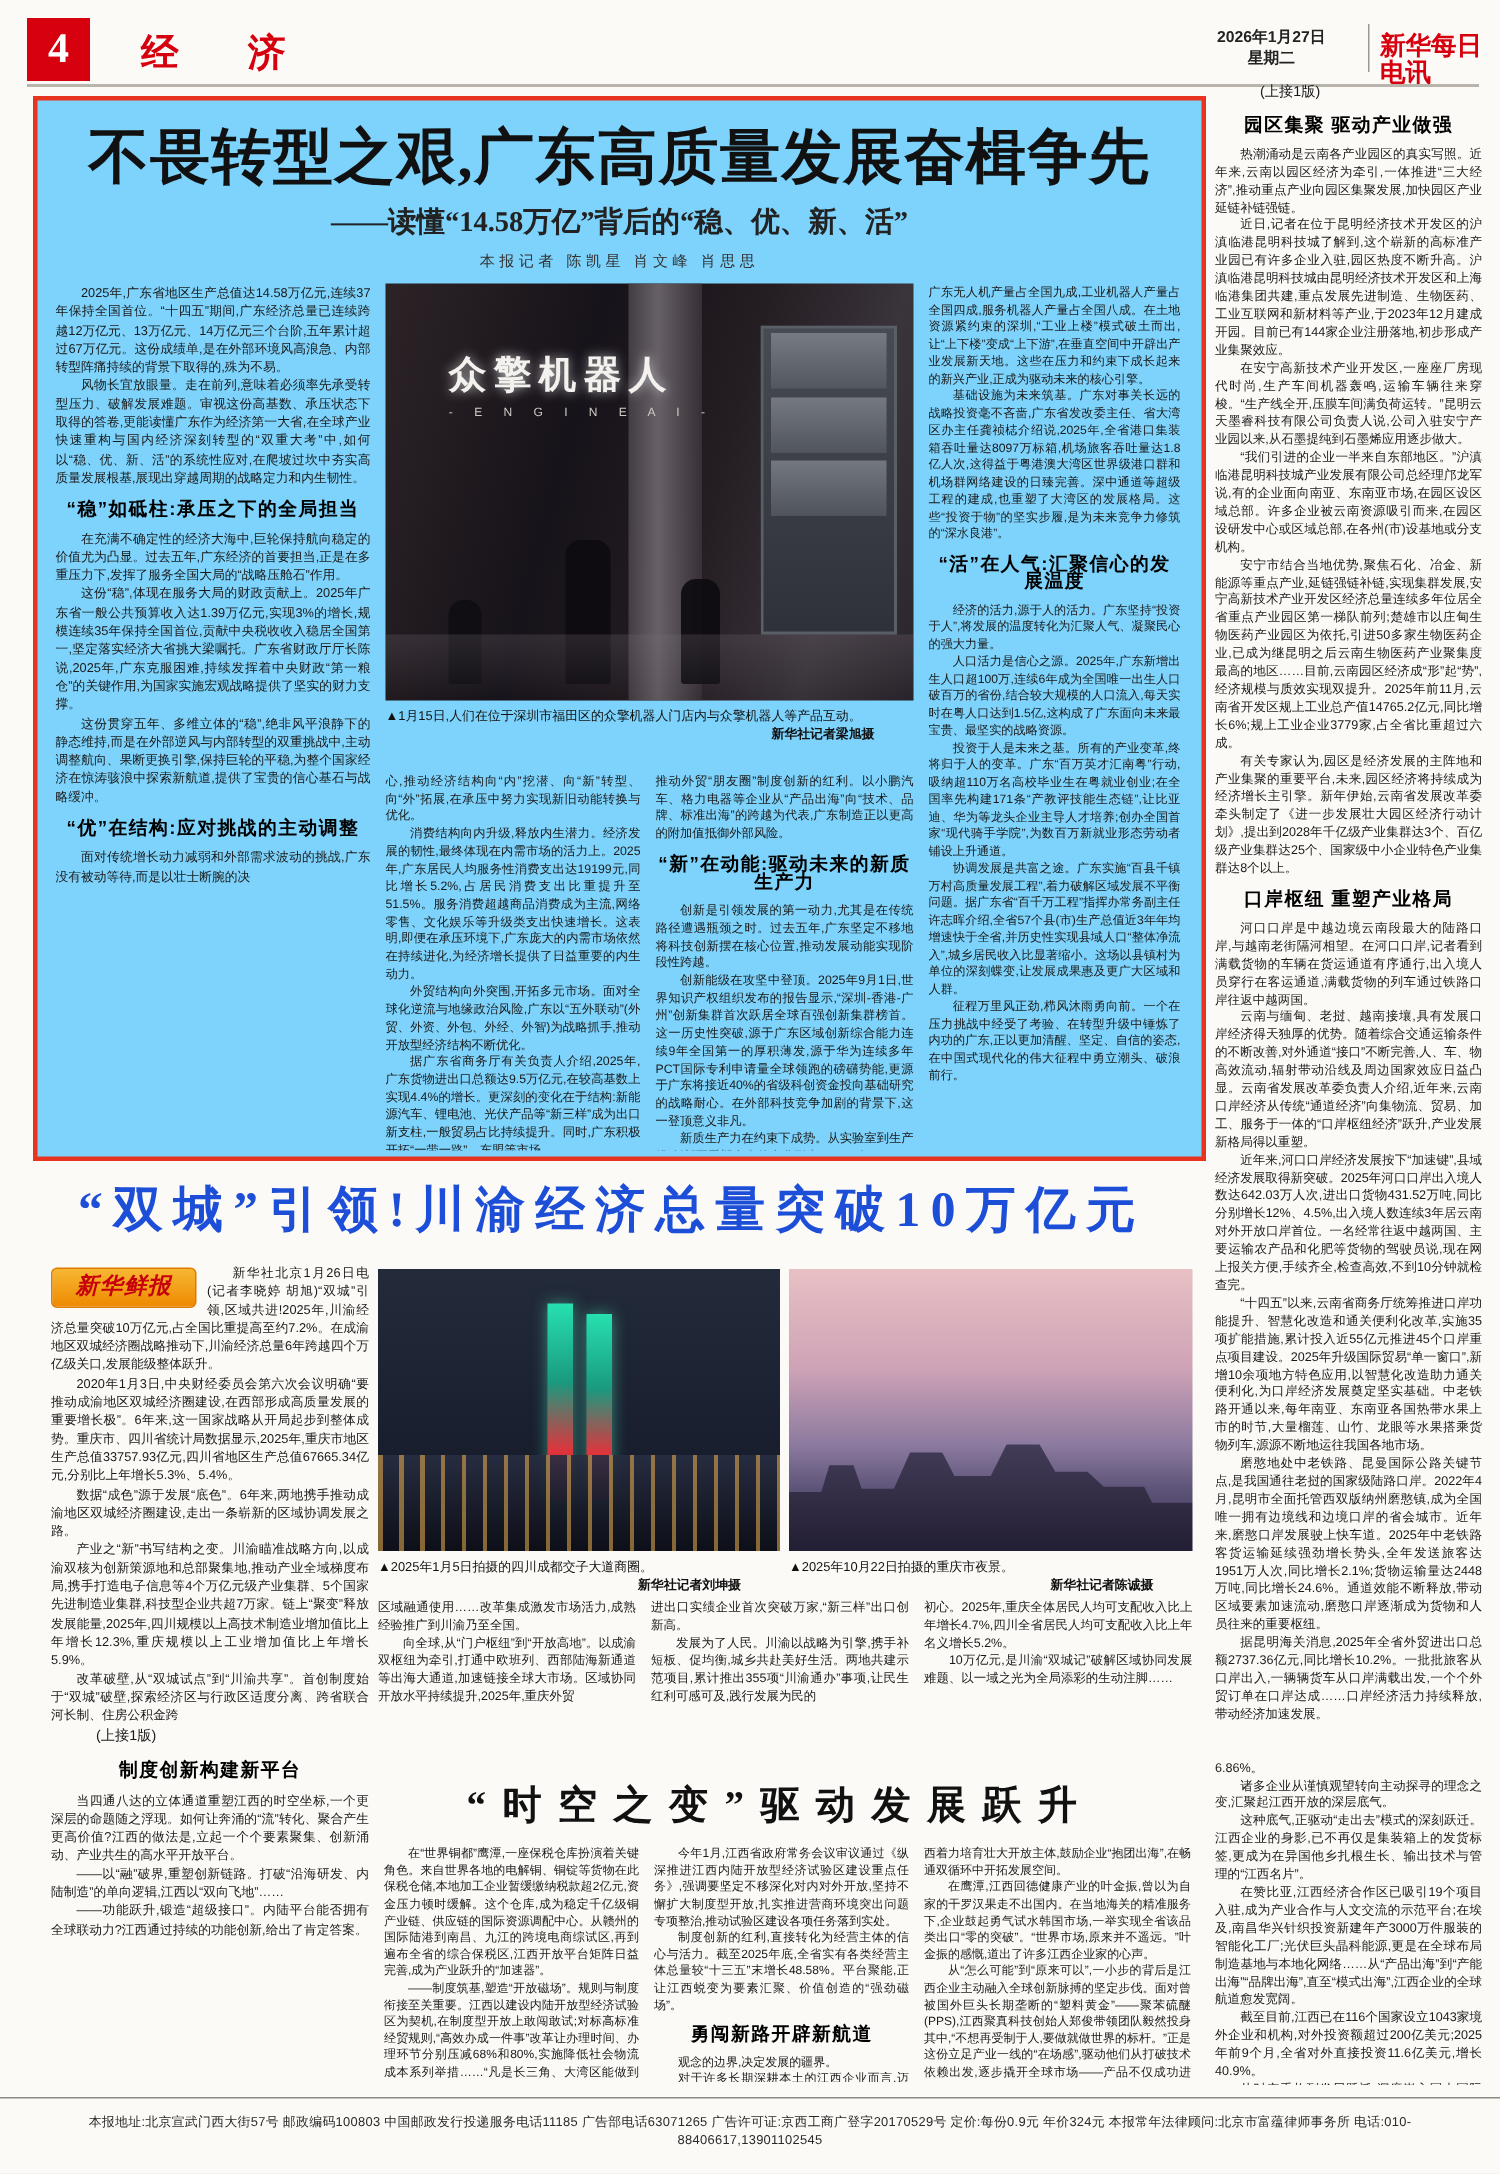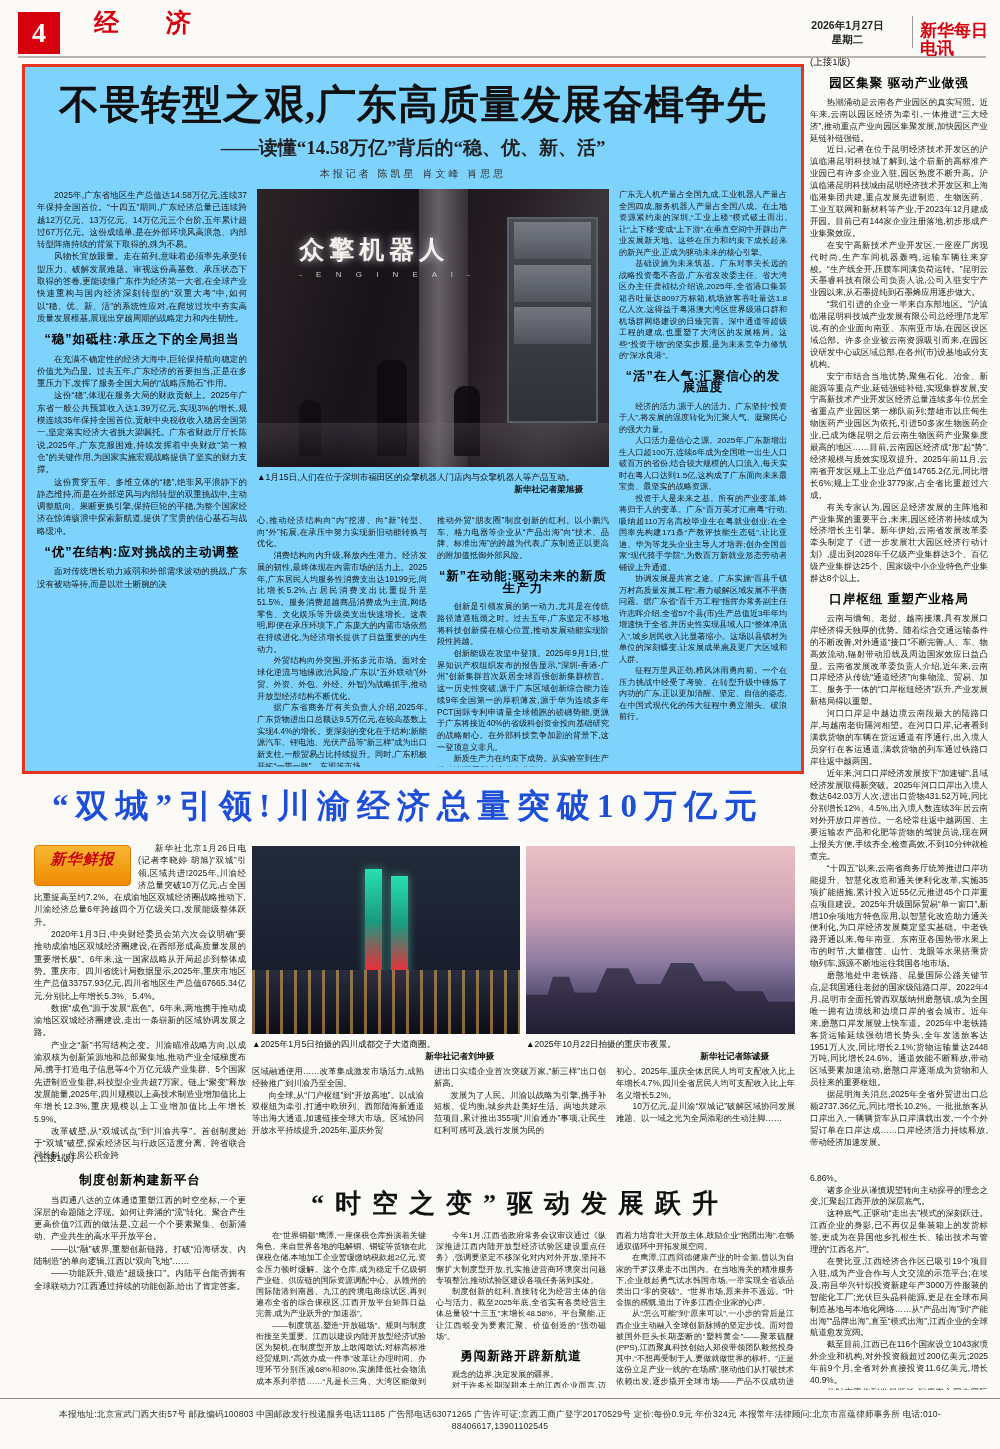--- a/index.html
+++ b/index.html
@@ -2,43 +2,43 @@
 <html><head>
 <meta charset="utf-8">
 <style>
   * { margin:0; padding:0; box-sizing:border-box; }
   body { background:#e9e7e0; font-family:"Liberation Sans","DejaVu Sans",sans-serif; }
   .page { position:relative; width:1000px; height:1449px; background:#fbfaf6; margin:0 auto; overflow:hidden; color:#1c1c1c; }
 
   
   .pagenum { position:absolute; left:18px; top:12px; width:42px; height:42px; background:#d6000f; color:#fff;
              font-size:28px; font-weight:bold; text-align:center; line-height:42px; font-family:"Liberation Serif",serif; }
-  .section-title { position:absolute; left:94px; top:6px; font-size:25px; font-weight:900; color:#d6000f;
-             letter-spacing:20px; font-family:Liberation Sans, sans-serif; }
+  .section-title { position:absolute; left:94px; top:18px; font-size:25px; font-weight:900; color:#d6000f;
+             letter-spacing:20px; font-family:Liberation Serif, serif; }
   .header-rule { position:absolute; left:18px; top:56px; width:968px; height:2px; background:#b9b5ad; }
   .date-block { position:absolute; left:790px; top:18px; width:115px; text-align:center; font-size:10.5px; font-weight:bold; color:#222; line-height:14px; }
   .date-sep { position:absolute; left:912px; top:16px; width:1px; height:32px; background:#999; }
   .masthead { position:absolute; left:920px; top:22px; width:70px; font-size:17px; font-weight:900; color:#d6000f;
               letter-spacing:0px; line-height:18px; font-family:"Liberation Serif",serif; }
 
   
   .lead-box { position:absolute; left:22px; top:64px; width:782px; height:710px; border:3px solid #e8331f; background:#7dd3fc; overflow:hidden; }
   .lead-headline { position:absolute; left:0; top:10px; width:100%; text-align:center; font-size:40px; font-weight:900;
                    letter-spacing:1px; color:#111; font-family:"Liberation Serif","DejaVu Serif",serif; }
   .lead-sub { position:absolute; left:0; top:68px; width:100%; text-align:center; font-size:19px; font-weight:bold; color:#222;
               font-family:"Liberation Serif",serif; }
   .lead-byline { position:absolute; left:0; top:100px; width:100%; text-align:center; font-size:10px; color:#333; letter-spacing:3px; }
 
   .col { position:absolute; font-size:8.5px; line-height:12.3px; color:#191919; overflow:hidden; }
   .x-p { text-indent:2em; text-align:justify; }
   .x-c { text-align:justify; }
   .x-lead { text-indent:2em; text-align:justify; }
   .x-h { font-size:12.5px; font-weight:900; text-align:center; margin:9px 0 7px; letter-spacing:1px; color:#000;
          font-family:"Liberation Sans",sans-serif; }
-  .x-label { font-size:9.5px; margin-bottom:10px; }
+  .x-label { font-size:9.5px; margin-bottom:10px;margin-left:30px; }
   .x-gap { height:24px; }
 
   .lead-col1 { left:12px;  top:122px; width:210px; height:578px; }
   .lead-col2 { left:232px; top:448px; width:170px; height:252px; font-size:8.2px; line-height:11.7px; }
   .lead-col3 { left:412px; top:448px; width:172px; height:252px; font-size:8.2px; line-height:11.7px; }
   .lead-col4 { left:594px; top:122px; width:168px; height:578px; font-size:8.1px; line-height:11.5px; }
 
   
   .lead-photo { position:absolute; left:232px; top:122px; width:352px; height:278px; overflow:hidden;
                 background:linear-gradient(105deg,#2c2326 0%,#17131a 35%,#241d22 60%,#3a343b 82%,#2a242c 100%); }
@@ -56,24 +56,24 @@
   .floor-glow { position:absolute; bottom:0; left:0; width:100%; height:16%; background:linear-gradient(180deg,rgba(120,110,120,.25),rgba(20,16,22,.1)); }
 
   .caption { position:absolute; font-size:8.6px; line-height:12px; color:#111; }
   .caption .credit { text-align:right; font-weight:bold; padding-right:26px; }
   .lead-caption { left:232px; top:404px; width:352px; }
 
   
   .sec2-headline { position:absolute; left:22px; top:784px; width:772px; text-align:center; font-size:33px; font-weight:900;
                    letter-spacing:7px; color:#1d4ed8; font-family:"Liberation Serif","DejaVu Serif",serif; }
   .sec2-col1 { left:34px; top:842px; width:212px; height:348px; }
-  .brand-box { float:left; width:97px; height:41px; margin:3px 7px 4px 0; border-radius:4px;
+  .brand-box { float:left; width:97px; height:27px; margin:3px 7px 4px 0; border-radius:4px;
                background:linear-gradient(180deg,#f7b733,#ee8a00); border:1px solid #e07b00;
                color:#c8000b; font-weight:900; font-style:italic; font-size:15px; text-align:center; line-height:26px; letter-spacing:1px;
-               font-family:Liberation Sans, sans-serif; }
+               font-family:Liberation Mono, monospace; }
   .photo2a { position:absolute; left:252px; top:846px; width:268px; height:188px; overflow:hidden;
              background:linear-gradient(180deg,#232b3a 0%,#1a2030 55%,#141722 100%); }
   .tower { position:absolute; bottom:18%; width:17px; height:70%; background:linear-gradient(180deg,#27e0b0 0%,#1a9a80 40%,#e0343c 75%,#8a1f2e 100%); box-shadow:0 0 10px rgba(80,240,190,.5); }
   .t1 { left:42%; } .t2 { left:52%; height:66%; }
   .city-lights { position:absolute; bottom:0; left:0; width:100%; height:34%;
                  background:repeating-linear-gradient(90deg,rgba(255,190,80,.5) 0 3px,rgba(20,22,34,0) 3px 14px),
                             linear-gradient(180deg,rgba(40,46,66,.9),#0d0f18); }
   .photo2b { position:absolute; left:526px; top:846px; width:269px; height:188px; overflow:hidden;
              background:linear-gradient(180deg,#e8c0c4 0%,#cfa3b6 35%,#8d7ba0 62%,#5d5378 78%,#3a3450 100%); }
   .skyline { position:absolute; bottom:0; left:0; width:100%; height:38%;
@@ -248,22 +248,22 @@
   <div class="col rail">
       <div class="x-label">(上接1版)</div>
       <div class="x-h">园区集聚 驱动产业做强</div>
       <div class="x-p">热潮涌动是云南各产业园区的真实写照。近年来,云南以园区经济为牵引,一体推进“三大经济”,推动重点产业向园区集聚发展,加快园区产业延链补链强链。</div>
       <div class="x-p">近日,记者在位于昆明经济技术开发区的沪滇临港昆明科技城了解到,这个崭新的高标准产业园已有许多企业入驻,园区热度不断升高。沪滇临港昆明科技城由昆明经济技术开发区和上海临港集团共建,重点发展先进制造、生物医药、工业互联网和新材料等产业,于2023年12月建成开园。目前已有144家企业注册落地,初步形成产业集聚效应。</div>
       <div class="x-p">在安宁高新技术产业开发区,一座座厂房现代时尚,生产车间机器轰鸣,运输车辆往来穿梭。“生产线全开,压膜车间满负荷运转。”昆明云天墨睿科技有限公司负责人说,公司入驻安宁产业园以来,从石墨提纯到石墨烯应用逐步做大。</div>
       <div class="x-p">“我们引进的企业一半来自东部地区。”沪滇临港昆明科技城产业发展有限公司总经理邝龙军说,有的企业面向南亚、东南亚市场,在园区设区域总部。许多企业被云南资源吸引而来,在园区设研发中心或区域总部,在各州(市)设基地或分支机构。</div>
       <div class="x-p">安宁市结合当地优势,聚焦石化、冶金、新能源等重点产业,延链强链补链,实现集群发展,安宁高新技术产业开发区经济总量连续多年位居全省重点产业园区第一梯队前列;楚雄市以庄甸生物医药产业园区为依托,引进50多家生物医药企业,已成为继昆明之后云南生物医药产业聚集度最高的地区……目前,云南园区经济成“形”起“势”,经济规模与质效实现双提升。2025年前11月,云南省开发区规上工业总产值14765.2亿元,同比增长6%;规上工业企业3779家,占全省比重超过六成。</div>
       <div class="x-p">有关专家认为,园区是经济发展的主阵地和产业集聚的重要平台,未来,园区经济将持续成为经济增长主引擎。新年伊始,云南省发展改革委牵头制定了《进一步发展壮大园区经济行动计划》,提出到2028年千亿级产业集群达3个、百亿级产业集群达25个、国家级中小企业特色产业集群达8个以上。</div>
       <div class="x-h">口岸枢纽 重塑产业格局</div>
+      <div class="x-p">河口口岸是中越边境云南段最大的陆路口岸,与越南老街隔河相望。在河口口岸,记者看到满载货物的车辆在货运通道有序通行,出入境人员穿行在客运通道,满载货物的列车通过铁路口岸往返中越两国。</div>
       <div class="x-p">云南与缅甸、老挝、越南接壤,具有发展口岸经济得天独厚的优势。随着综合交通运输条件的不断改善,对外通道“接口”不断完善,人、车、物高效流动,辐射带动沿线及周边国家效应日益凸显。云南省发展改革委负责人介绍,近年来,云南口岸经济从传统“通道经济”向集物流、贸易、加工、服务于一体的“口岸枢纽经济”跃升,产业发展新格局得以重塑。</div>
-      <div class="x-p">河口口岸是中越边境云南段最大的陆路口岸,与越南老街隔河相望。在河口口岸,记者看到满载货物的车辆在货运通道有序通行,出入境人员穿行在客运通道,满载货物的列车通过铁路口岸往返中越两国。</div>
       <div class="x-p">近年来,河口口岸经济发展按下“加速键”,县域经济发展取得新突破。2025年河口口岸出入境人数达642.03万人次,进出口货物431.52万吨,同比分别增长12%、4.5%,出入境人数连续3年居云南对外开放口岸首位。一名经常往返中越两国、主要运输农产品和化肥等货物的驾驶员说,现在网上报关方便,手续齐全,检查高效,不到10分钟就检查完。</div>
       <div class="x-p">“十四五”以来,云南省商务厅统筹推进口岸功能提升、智慧化改造和通关便利化改革,实施35项扩能措施,累计投入近55亿元推进45个口岸重点项目建设。2025年升级国际贸易“单一窗口”,新增10余项地方特色应用,以智慧化改造助力通关便利化,为口岸经济发展奠定坚实基础。中老铁路开通以来,每年南亚、东南亚各国热带水果上市的时节,大量榴莲、山竹、龙眼等水果搭乘货物列车,源源不断地运往我国各地市场。</div>
       <div class="x-p">磨憨地处中老铁路、昆曼国际公路关键节点,是我国通往老挝的国家级陆路口岸。2022年4月,昆明市全面托管西双版纳州磨憨镇,成为全国唯一拥有边境线和边境口岸的省会城市。近年来,磨憨口岸发展驶上快车道。2025年中老铁路客货运输延续强劲增长势头,全年发送旅客达1951万人次,同比增长2.1%;货物运输量达2448万吨,同比增长24.6%。通道效能不断释放,带动区域要素加速流动,磨憨口岸逐渐成为货物和人员往来的重要枢纽。</div>
       <div class="x-p">据昆明海关消息,2025年全省外贸进出口总额2737.36亿元,同比增长10.2%。一批批旅客从口岸出入,一辆辆货车从口岸满载出发,一个个外贸订单在口岸达成……口岸经济活力持续释放,带动经济加速发展。</div>
       <div class="x-gap"></div>
       <div class="x-c">6.86%。</div>
       <div class="x-p">诸多企业从谨慎观望转向主动探寻的理念之变,汇聚起江西开放的深层底气。</div>
       <div class="x-p">这种底气,正驱动“走出去”模式的深刻跃迁。江西企业的身影,已不再仅是集装箱上的发货标签,更成为在异国他乡扎根生长、输出技术与管理的“江西名片”。</div>
       <div class="x-p">在赞比亚,江西经济合作区已吸引19个项目入驻,成为产业合作与人文交流的示范平台;在埃及,南昌华兴针织投资新建年产3000万件服装的智能化工厂;光伏巨头晶科能源,更是在全球布局制造基地与本地化网络……从“产品出海”到“产能出海”“品牌出海”,直至“模式出海”,江西企业的全球航道愈发宽阔。</div>
       <div class="x-p">截至目前,江西已在116个国家设立1043家境外企业和机构,对外投资额超过200亿美元;2025年前9个月,全省对外直接投资11.6亿美元,增长40.9%。</div>

